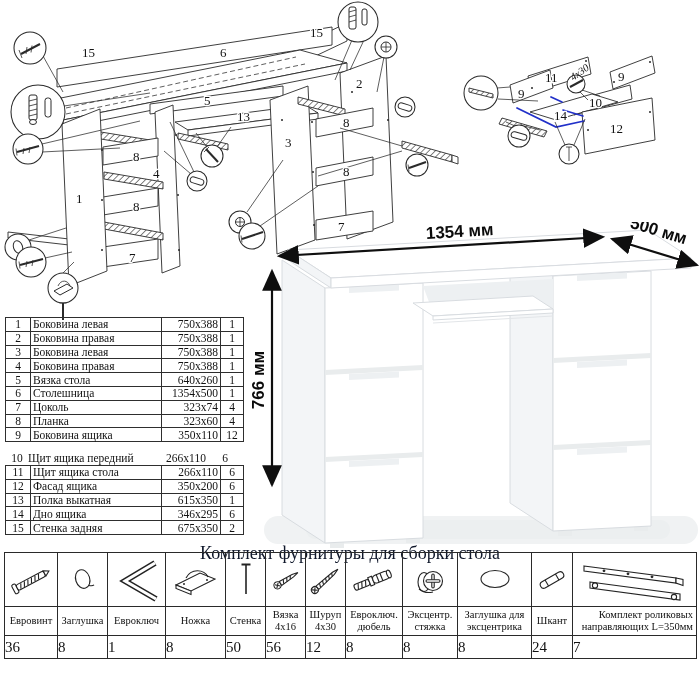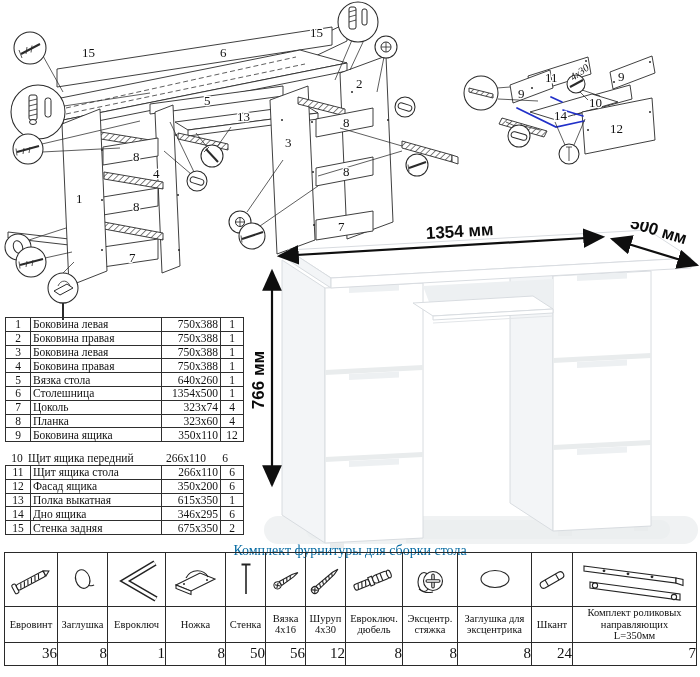--- a/index.html
+++ b/index.html
@@ -40,28 +40,28 @@
   .td-qty{width:18px;text-align:center;}
   .prow10{position:absolute;left:6px;top:450px;display:flex;font-size:11.5px;height:15px;
           align-items:center;font-family:"Liberation Serif",serif;}
   .prow10 .c1{width:22px;text-align:center;}
   .prow10 .c2{width:130px;}
   .prow10 .c3{width:56px;text-align:center;}
   .prow10 .c4{width:22px;text-align:center;}
 
   
   .hw-title{position:absolute;left:0;top:543px;width:700px;text-align:center;
-            font-size:14px;font-family:"Liberation Serif",serif;color:#0369a1;}
+            font-size:18px;font-family:"Liberation Serif",serif;color:#0f172a;}
   .hw{position:absolute;left:4px;top:552px;border-collapse:collapse;table-layout:fixed;
       width:692px;font-family:"Liberation Serif",serif;}
   .hw td{border:1px solid #2a2a2a;padding:0;overflow:hidden;}
   .hw .ic{height:53px;text-align:center;vertical-align:middle;}
   .hw .lb{height:28px;font-size:10.5px;line-height:1.1;text-align:center;vertical-align:middle;}
-  .hw .lb.left{text-align:center;padding:0 14px;}
-  .hw .qt{height:22px;font-size:15px;text-align:right;vertical-align:middle;}
+  .hw .lb.left{text-align:right;padding:0 3px;}
+  .hw .qt{height:22px;font-size:15px;text-align:left;vertical-align:middle;}
   .hwicon{position:static;display:inline-block;vertical-align:middle;}
   .mi{fill:#fff;stroke:#232323;stroke-width:1.1;}
   .ml{stroke:#232323;stroke-width:1.1;fill:none;}
 </style>
 </head>
 <body>
 
 <div class="page">
 
   <svg style="left:0;top:0" width="465" height="320" viewBox="0 0 465 320">

